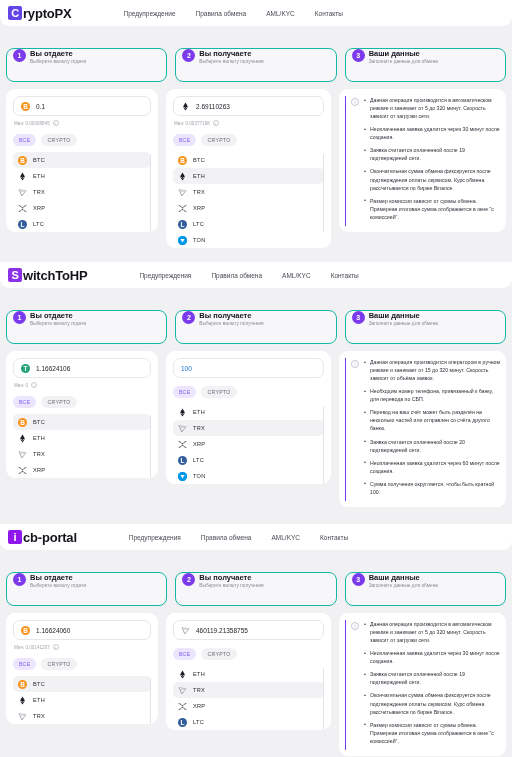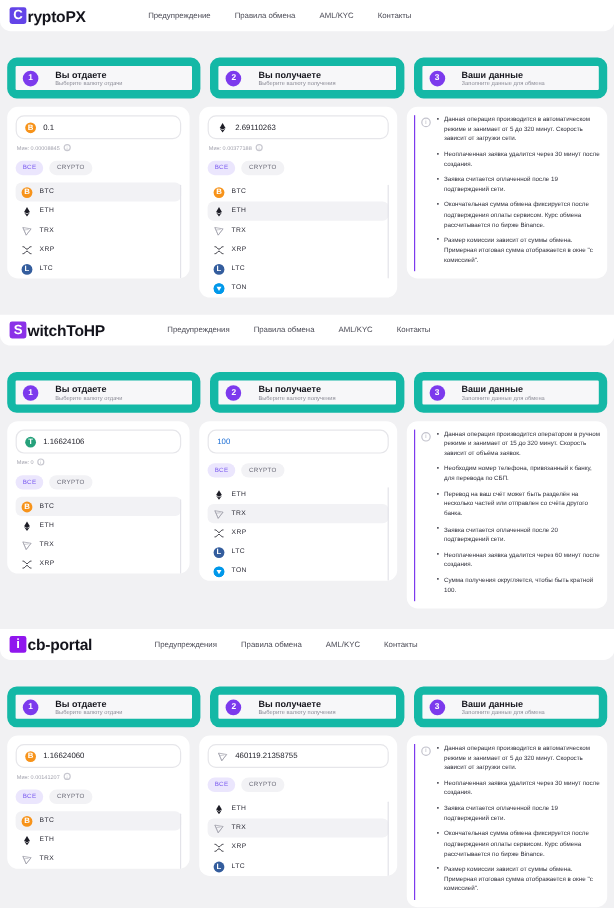--- a/index.html
+++ b/index.html
@@ -31,22 +31,22 @@
   }
   .logo-badge.v1 { background: #6344e8; }
   .logo-badge.v2 { background: #8b31e8; }
   .logo-badge.v3 { background: #9016ee; }
   .nav { display: flex; gap: 20px; margin-left: 52px; }
   .nav a { font-size: 6.5px; color: #4a4a55; text-decoration: none; white-space: nowrap; }
 
   
   .steps { display: flex; gap: 8px; padding: 0 6px; margin-top: 22px; }
   .step {
-    flex: 1; background: #f7f7f9; border: 7px solid #14b8a6; border-radius: 8px;
-    height: 34px; display: flex; align-items: center; padding: 0 6px; gap: 14px;
+    flex: 1; background: #f7f7f9; border: 1px solid #14b8a6; border-radius: 8px;
+    height: 34px; display: flex; padding: 0 6px; gap: 4px;
   }
   .step-num {
     width: 13px; height: 13px; border-radius: 50%; background: #7c3aed; color: #fff;
     font-size: 7px; font-weight: 700; display: flex; align-items: center; justify-content: center;
     flex: none;
   }
   .step-txt { display: flex; flex-direction: column; gap: 1px; overflow: hidden; }
   .step-title { font-size: 7.5px; font-weight: 700; color: #14141c; white-space: nowrap; }
   .step-sub { font-size: 4.8px; color: #8b8b96; white-space: nowrap; }
 

